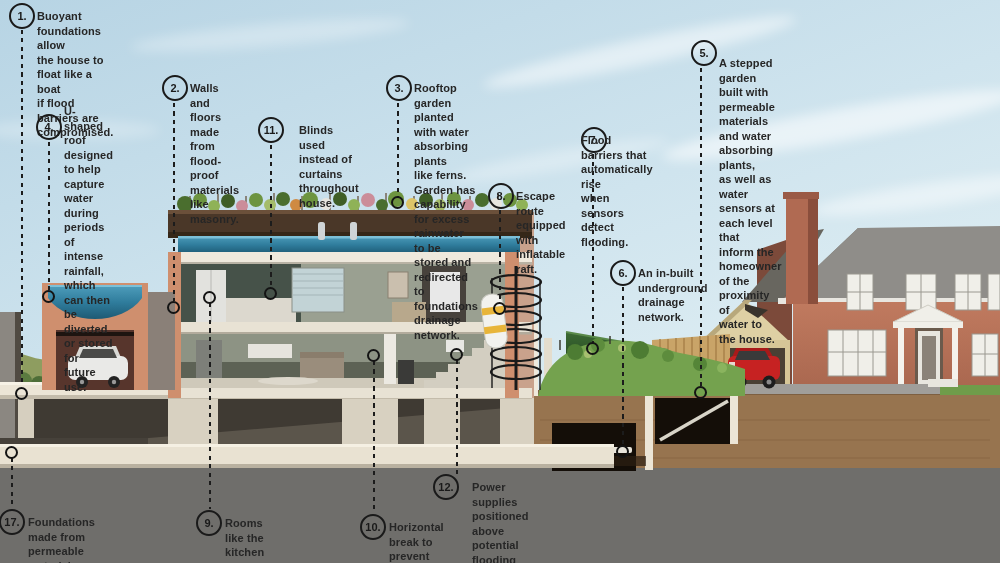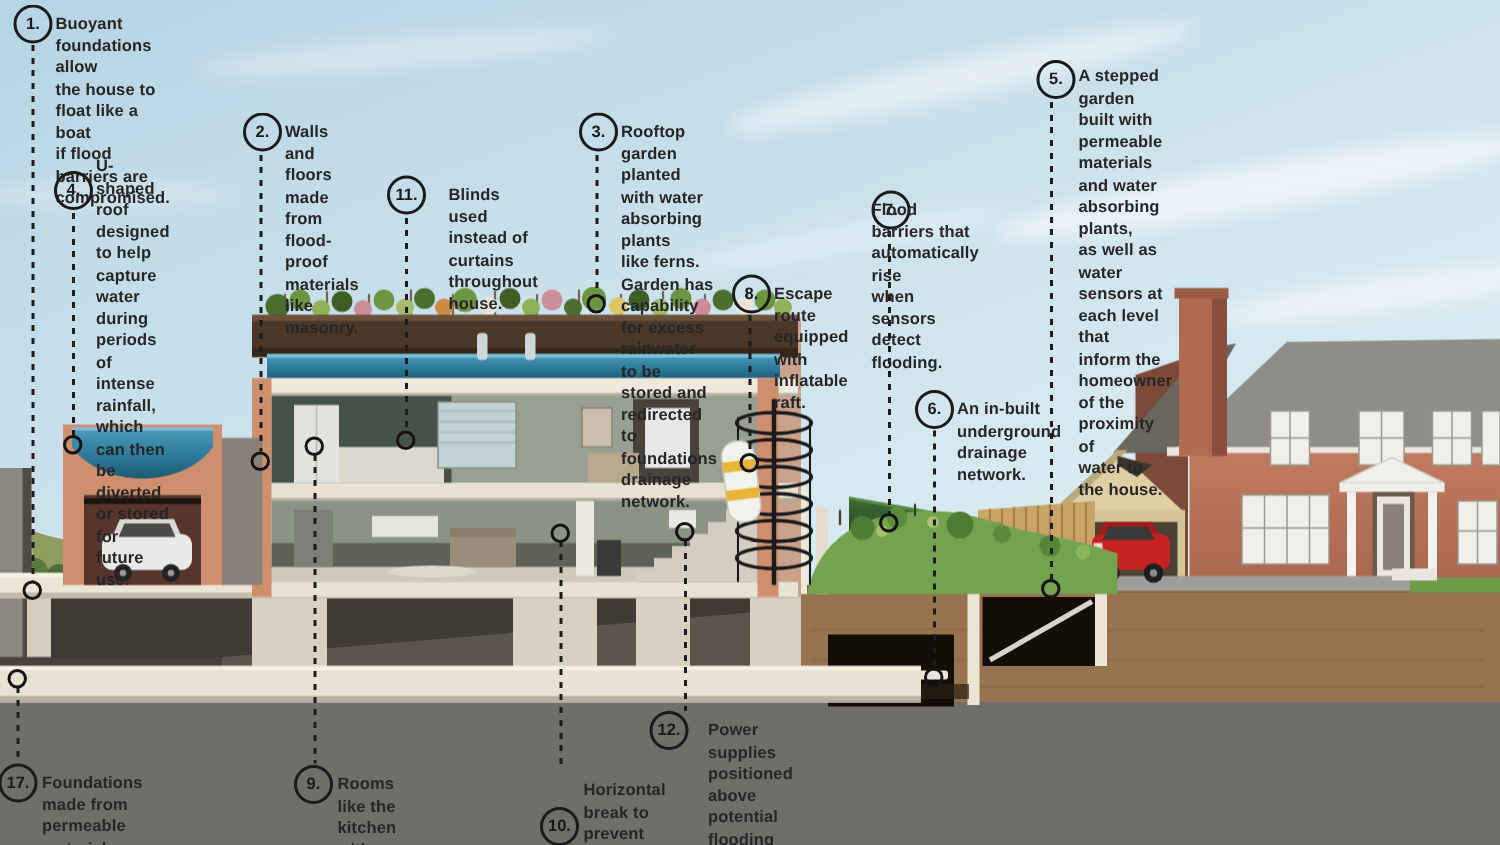--- a/index.html
+++ b/index.html
@@ -393,21 +393,21 @@
 can then be diverted
 or stored for future use.</div>
   </div>
 
   <div class="annotation">
     <div class="dash-line" style="left:700px;top:68px;height:318px"></div>
     <div class="anchor" style="left:694px;top:386px"></div>
     <div class="num-circle" style="left:691px;top:40px">
         <span>5.</span>
       </div>
-    <div class="callout-text" style="left:719px;top:44px">A stepped garden built with permeable
+    <div class="callout-text" style="left:719px;top:56px">A stepped garden built with permeable
 materials and water absorbing plants,
 as well as water sensors at each level that
 inform the homeowner of the proximity of
 water to the house.</div>
   </div>
 
   <div class="annotation">
     <div class="dash-line" style="left:622px;top:287px;height:159px"></div>
     <div class="anchor" style="left:616px;top:445px"></div>
     <div class="num-circle" style="left:610px;top:260px">
@@ -449,21 +449,21 @@
         <span>9.</span>
       </div>
     <div class="callout-text" style="left:225px;top:516px">Rooms like the kitchen
 with most valuable contents
 placed at top of house.</div>
   </div>
 
   <div class="annotation">
     <div class="dash-line" style="left:373px;top:361px;height:152px"></div>
     <div class="anchor" style="left:367px;top:349px"></div>
-    <div class="num-circle" style="left:360px;top:538px">
+    <div class="num-circle" style="left:360px;top:514px">
         <span>10.</span>
       </div>
     <div class="callout-text" style="left:389px;top:520px">Horizontal break to
 prevent water damage
 travelling further up walls.</div>
   </div>
 
   <div class="annotation">
     <div class="dash-line" style="left:270px;top:145px;height:142px"></div>
     <div class="anchor" style="left:264px;top:287px"></div>

